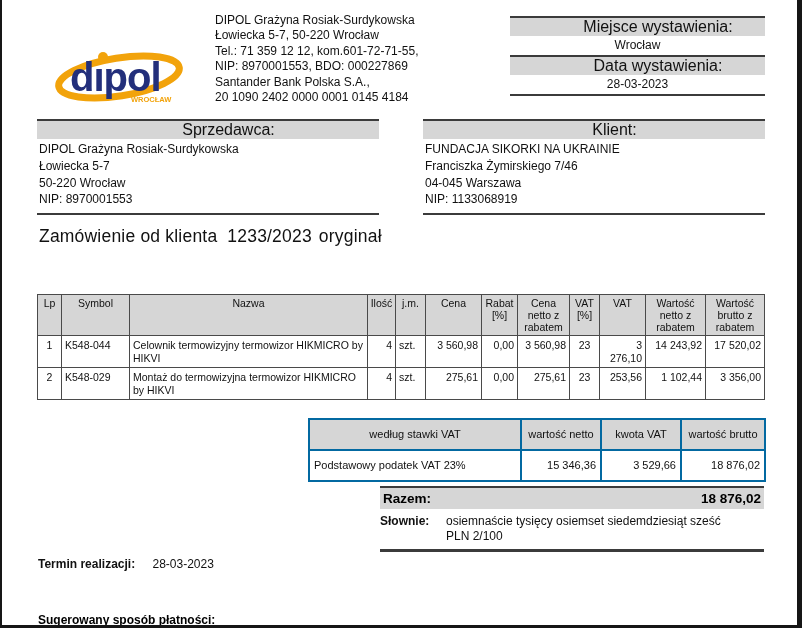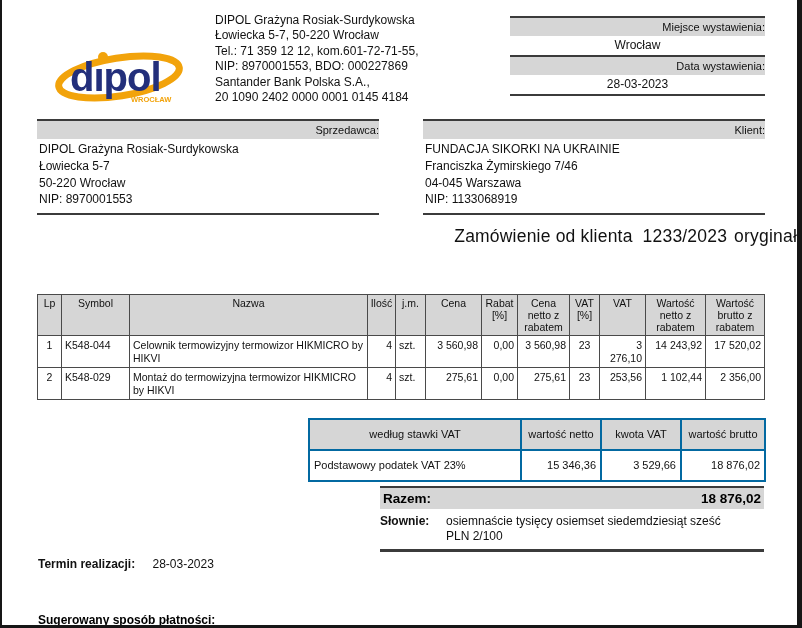--- a/index.html
+++ b/index.html
@@ -13,33 +13,33 @@
     position:absolute; top:0; left:2px; right:5px; bottom:3px;
     background:#ffffff; overflow:hidden;
   }
 
   
   .logo-wrap { position:absolute; left:53px; top:40px; width:135px; height:68px; }
   .company-info { position:absolute; left:213px; top:13px; width:270px;
     font-size:12px; line-height:15.4px; color:#111; }
   .issue-box { position:absolute; left:508px; top:16px; width:255px; }
   .hline2 { height:2px; background:#3b3b3b; }
-  .gray-bar { height:18px; background:#d6d6d6; text-align:right;
-    font-size:11px; line-height:18px; color:#111;padding-left:41px; }
+  .gray-bar { height:18px; background:#d6d6d6; text-align:center;
+    font-size:16px; line-height:18px; color:#111;padding-left:41px; }
   .center-val { height:19px; text-align:center; font-size:12px; line-height:19px; color:#111; }
 
   
   .party-box { position:absolute; top:119px; width:342px; }
   .party-box.seller { left:35px; }
   .party-box.client { left:421px; }
   .party-body { padding:2px 2px 5px 2px; font-size:12px; line-height:16.8px; color:#111; }
 
   
-  .doc-title { position:absolute; left:0; right:0; top:226px; text-align:right;
-    font-size:17.5px; color:#111; letter-spacing:0.2px; }
+  .doc-title { position:absolute; left:0; right:0; top:226px; text-align:left;
+    font-size:17.5px; color:#111; letter-spacing:0.2px;padding-left:37px; }
   .doc-title .num { margin-left:10px; }
   .doc-title .variant { margin-left:7px; }
 
   
   .items-wrap { position:absolute; left:35px; top:294px; width:727px; }
   table.items { border-collapse:collapse; width:727px; table-layout:fixed;
     font-size:10.5px; color:#111; }
   table.items th, table.items td { border:1px solid #4a4a4a; vertical-align:top; }
   table.items th { background:#d6d6d6; font-weight:normal; text-align:center;
     padding:2px 1px; line-height:12px; }
@@ -191,21 +191,21 @@
           <td class="al">K548-029</td>
           <td class="al">Montaż do termowizyjna termowizor HIKMICRO by HIKVI</td>
           <td class="ar">4</td>
           <td class="al">szt.</td>
           <td class="ar">275,61</td>
           <td class="ar">0,00</td>
           <td class="ar">275,61</td>
           <td class="ac">23</td>
           <td class="ar">253,56</td>
           <td class="ar">1 102,44</td>
-          <td class="ar">2 356,00</td>
+          <td class="ar">3 356,00</td>
         </tr>
       </tbody>
     </table>
   </div>
 
   <div class="vat-wrap">
     <table class="vat">
       <colgroup>
         <col style="width:212px">
             <col style="width:80px">

